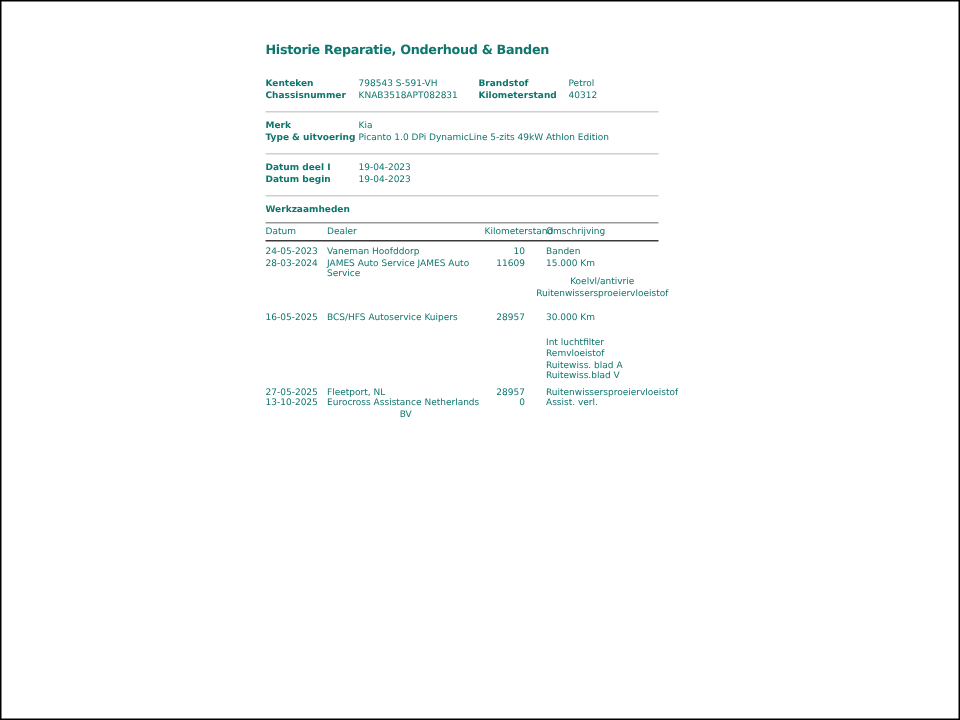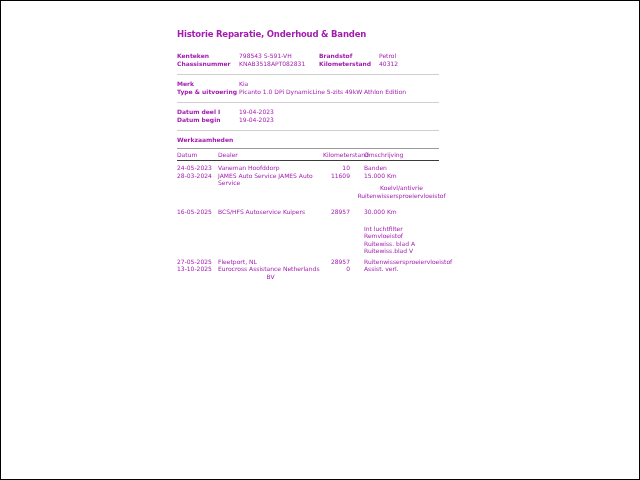--- a/index.html
+++ b/index.html
@@ -1,18 +1,18 @@
 <!DOCTYPE html>
 <html><head>
 <meta charset="utf-8">
 <style>
   html,body{margin:0;padding:0;background:#fff;}
   .screen{position:relative;width:640px;height:480px;box-sizing:border-box;border:1px solid #000;
           background:#fff;overflow:hidden;font-family:"DejaVu Sans","Liberation Sans",sans-serif;
-          color:#a21caf;}
+          color:#0f766e;}
   .doc{position:absolute;left:176px;top:28px;width:262px;}
   .title{font-size:8.5px;font-weight:bold;letter-spacing:-0.2px;margin:0 0 13px 0;white-space:nowrap;}
   .info-grid{display:grid;grid-template-columns:62px 80px 60px 1fr;font-size:6px;line-height:8px;}
   .lbl{font-weight:bold;white-space:nowrap;}
   .val{white-space:nowrap;}
   .span-rest{grid-column:2 / 5;}
   .divider{border-top:1px solid #cfcfcf;margin:6px 0 5px 0;height:0;}
   .sec-title{font-size:6px;font-weight:bold;line-height:8px;margin-top:3px;}
   .tbl{margin-top:4px;font-size:6px;line-height:7.5px;}
   .trow{display:grid;grid-template-columns:41px 105px 38px 78px;align-items:start;}

